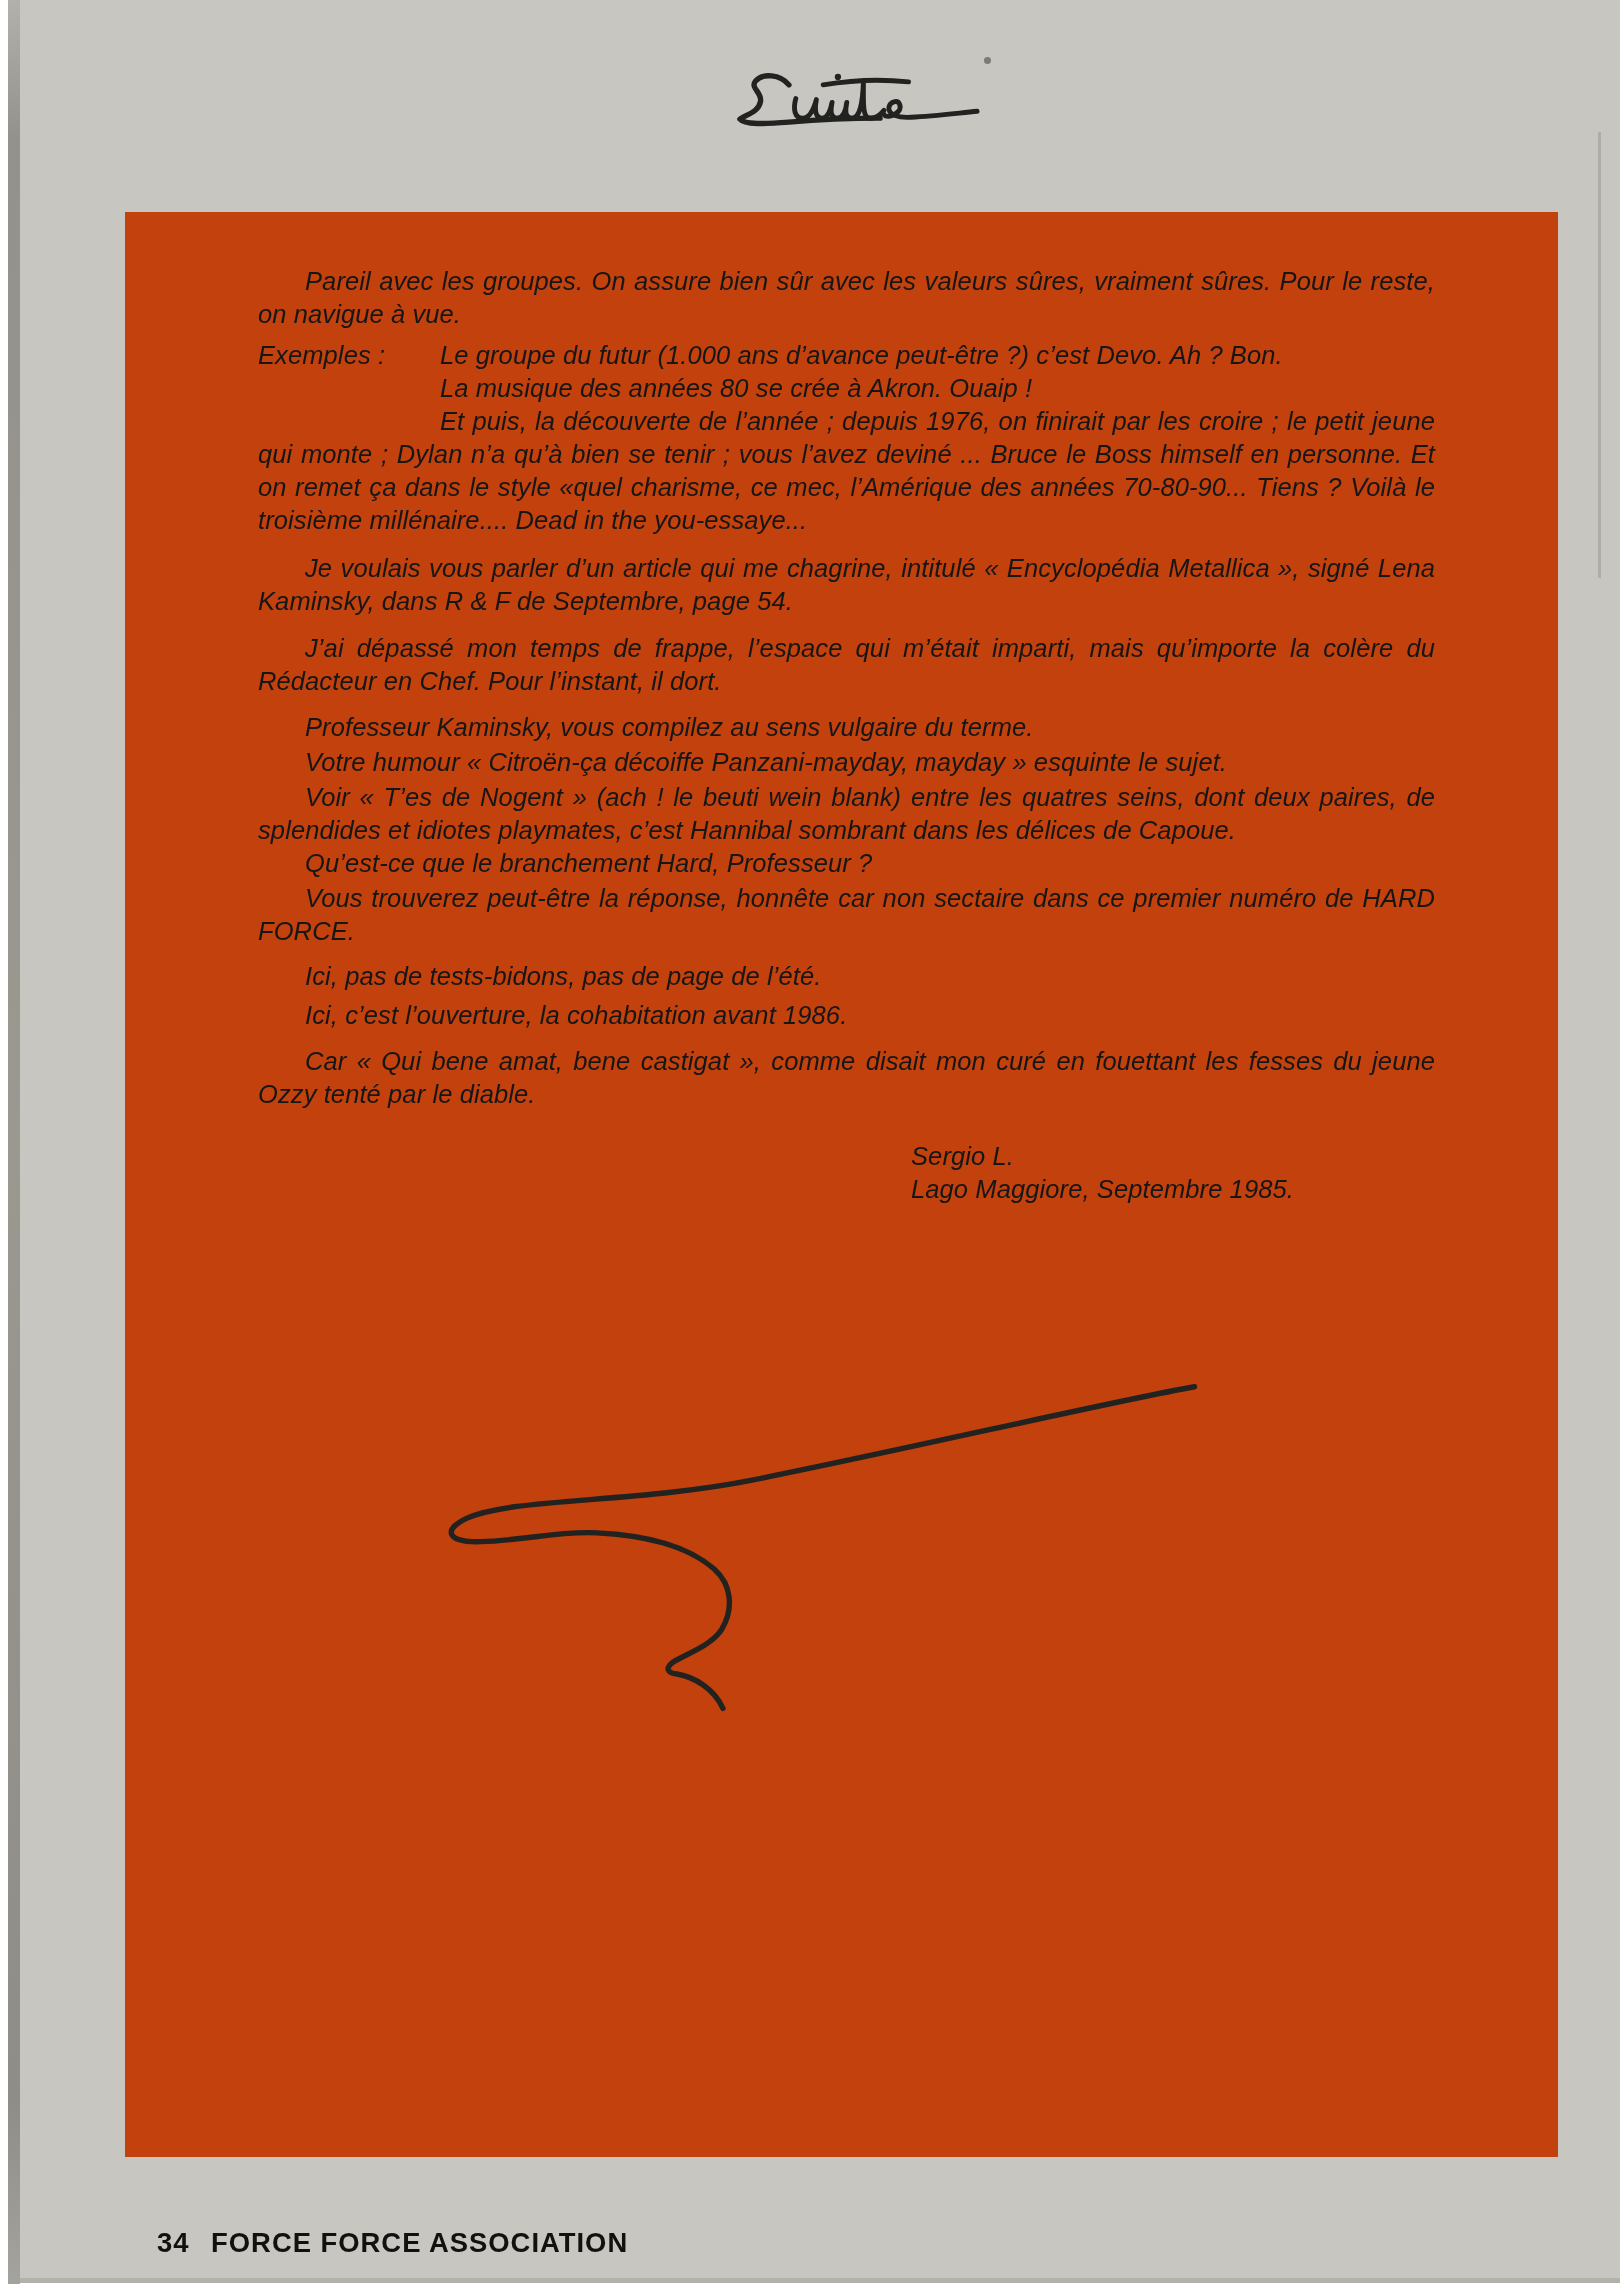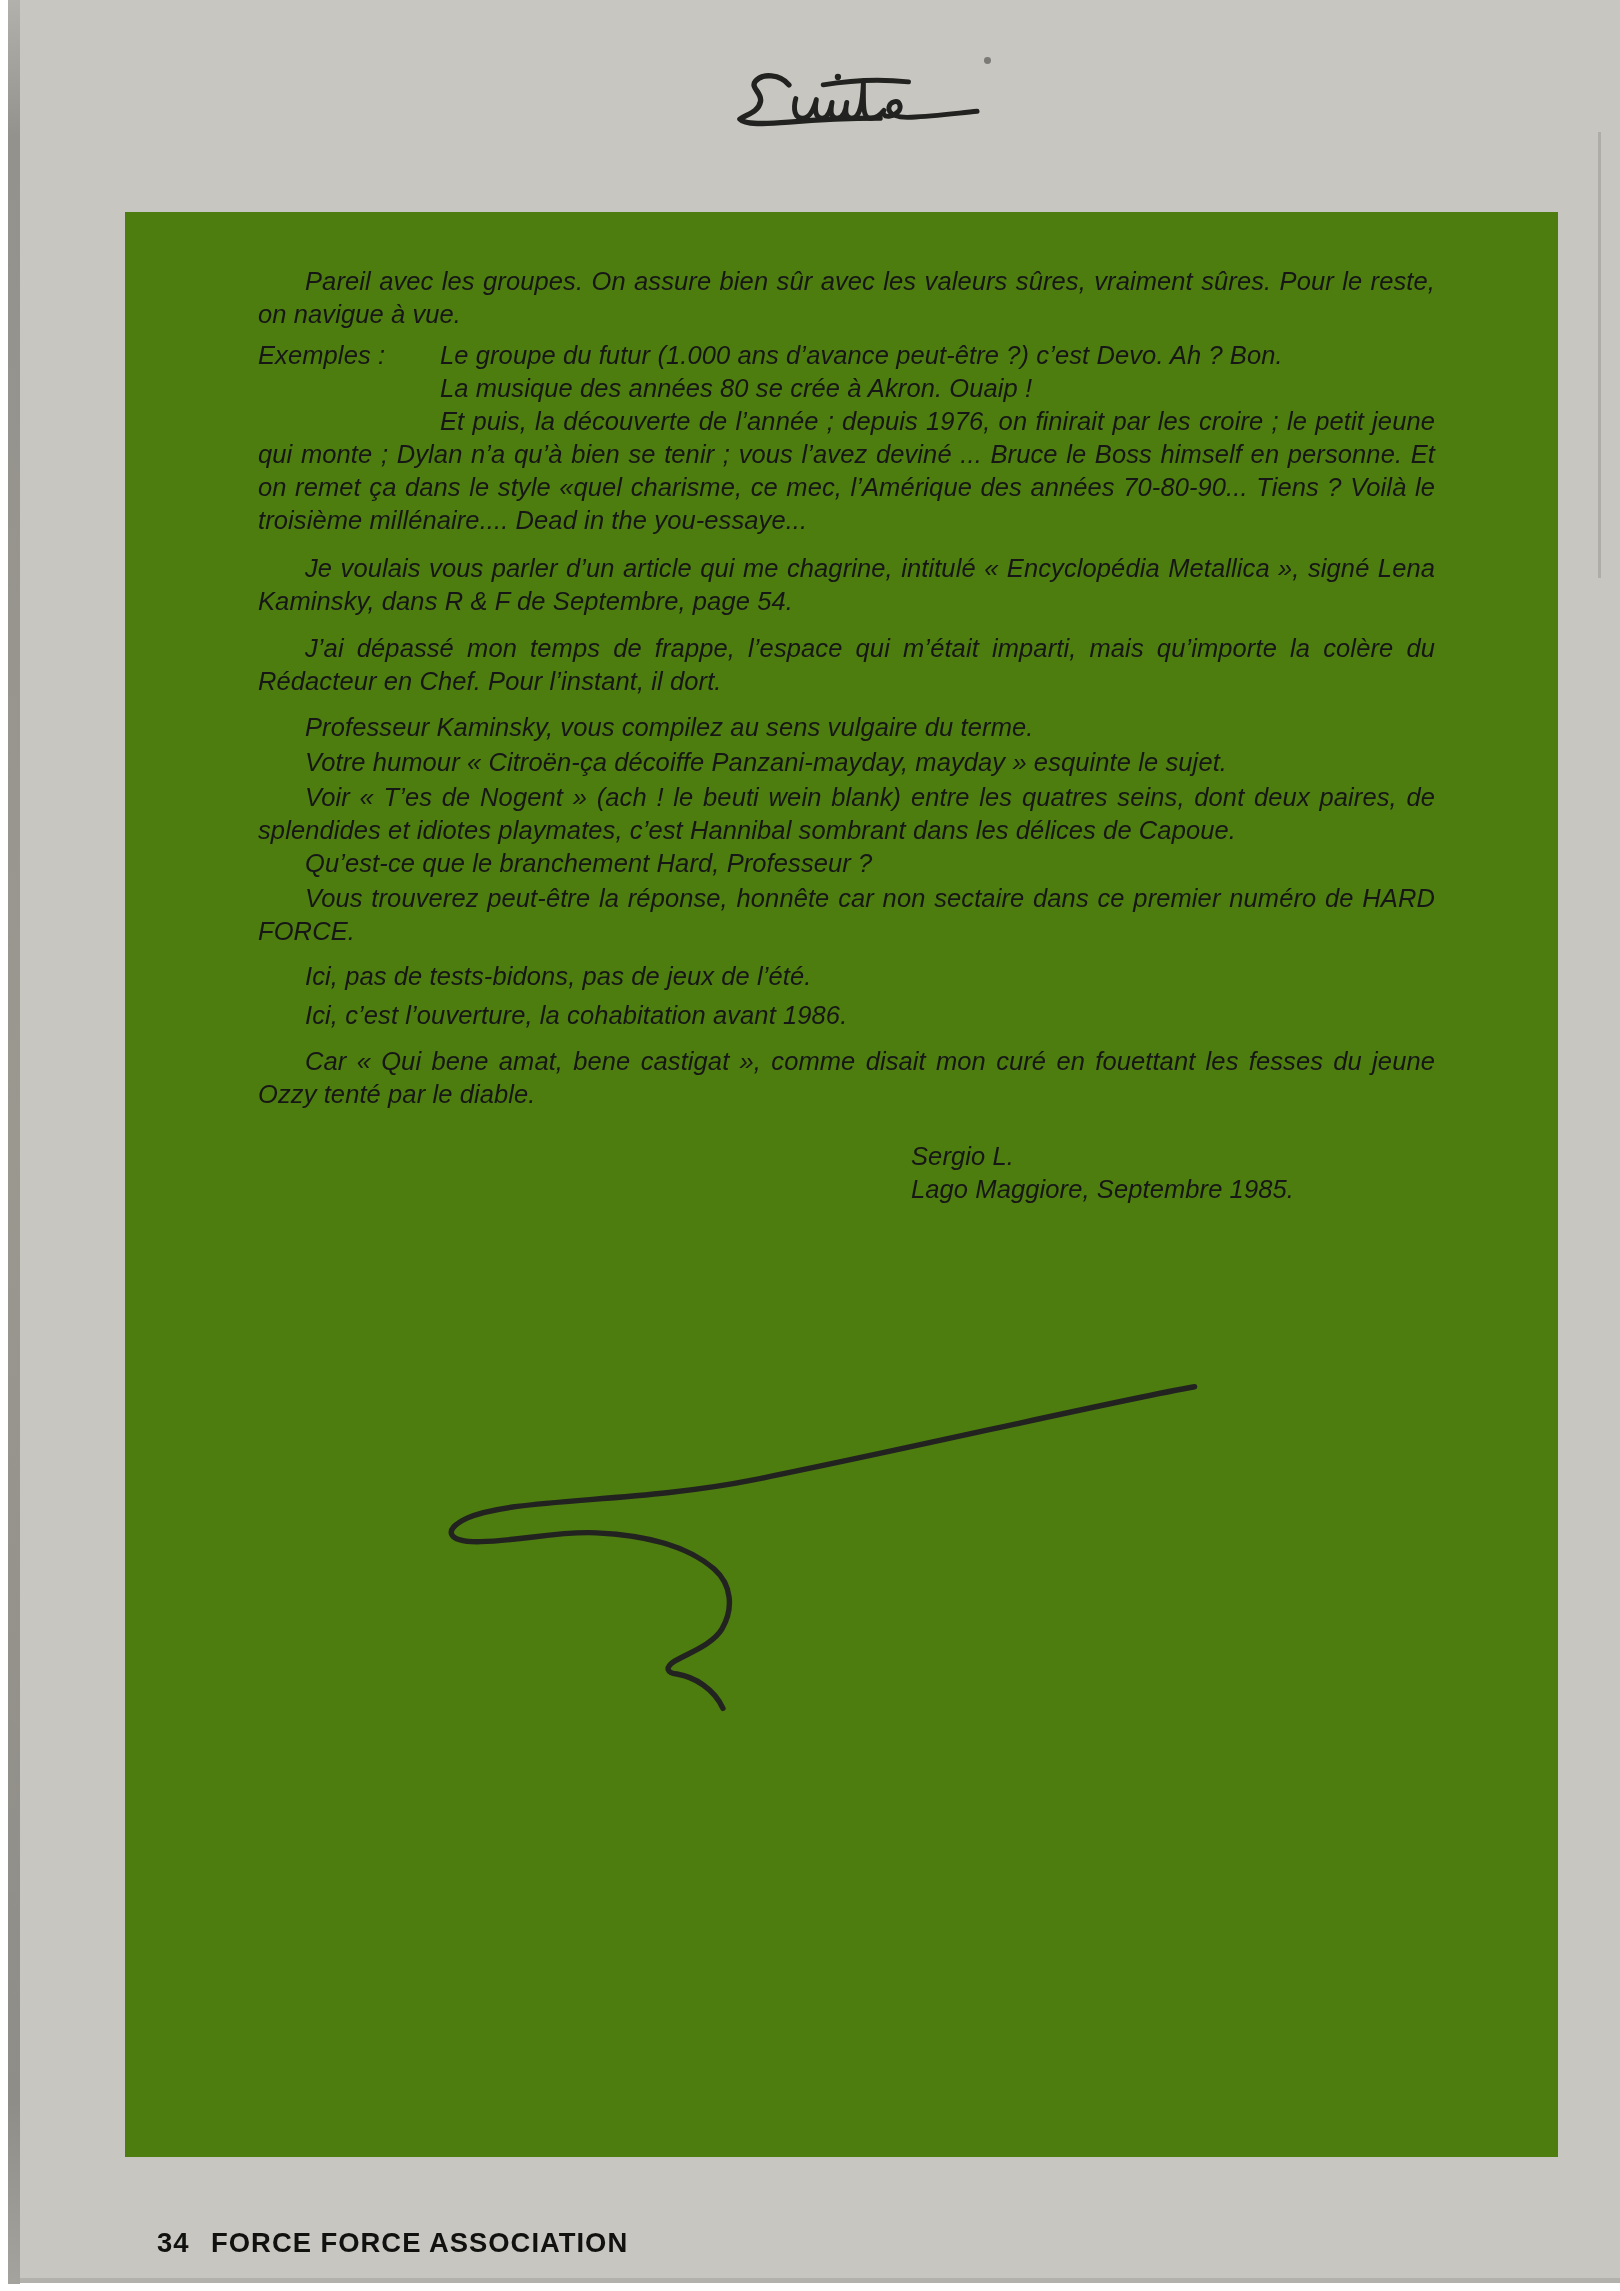--- a/index.html
+++ b/index.html
@@ -34,21 +34,21 @@
     left: 984px; top: 57px; width: 6.9px; height: 6.9px;
     border-radius: 50%;
     background: #54524e;
     opacity: .65;
   }
   
   .page {
     position: absolute;
     left: 125px; top: 212px;
     width: 1433px; height: 1945px;
-    background: #4d7c0f;
+    background: #c2410c;
     box-sizing: border-box;
     padding: 53px 123px 0 133px;
     color: #161616;
   }
   .body-copy {
     font-style: italic;
     font-size: 25.5px;
     line-height: 33px;
     letter-spacing: 0.1px;
   }
@@ -139,21 +139,21 @@
     <p class="para mt16">Je voulais vous parler d’un article qui me chagrine, intitulé « Encyclopédia Metallica », signé Lena Kaminsky, dans R &amp; F de Septembre, page 54.</p>
 
     <p class="para mt14">J’ai dépassé mon temps de frappe, l’espace qui m’était imparti, mais qu’importe la colère du Rédacteur en Chef. Pour l’instant, il dort.</p>
 
     <p class="para mt13">Professeur Kaminsky, vous compilez au sens vulgaire du terme.</p>
     <p class="para mt2">Votre humour « Citroën-ça décoiffe Panzani-mayday, mayday » esquinte le sujet.</p>
     <p class="para mt2">Voir « T’es de Nogent » (ach ! le beuti wein blank) entre les quatres seins, dont deux paires, de splendides et idiotes playmates, c’est Hannibal sombrant dans les délices de Capoue.</p>
     <p class="para">Qu’est-ce que le branchement Hard, Professeur ?</p>
     <p class="para mt2">Vous trouverez peut-être la réponse, honnête car non sectaire dans ce premier numéro de HARD FORCE.</p>
 
-    <p class="para mt12">Ici, pas de tests-bidons, pas de jeux de l’été.</p>
+    <p class="para mt12">Ici, pas de tests-bidons, pas de page de l’été.</p>
     <p class="para mt6">Ici, c’est l’ouverture, la cohabitation avant 1986.</p>
 
 
     <p class="para mt14">Car « Qui bene amat, bene castigat », comme disait mon curé en fouettant les fesses du jeune Ozzy tenté par le diable.</p>
 
     <div class="signoff mt30">
       <div>Sergio L.</div>
       <div>Lago Maggiore, Septembre 1985.</div>
     </div>
 

